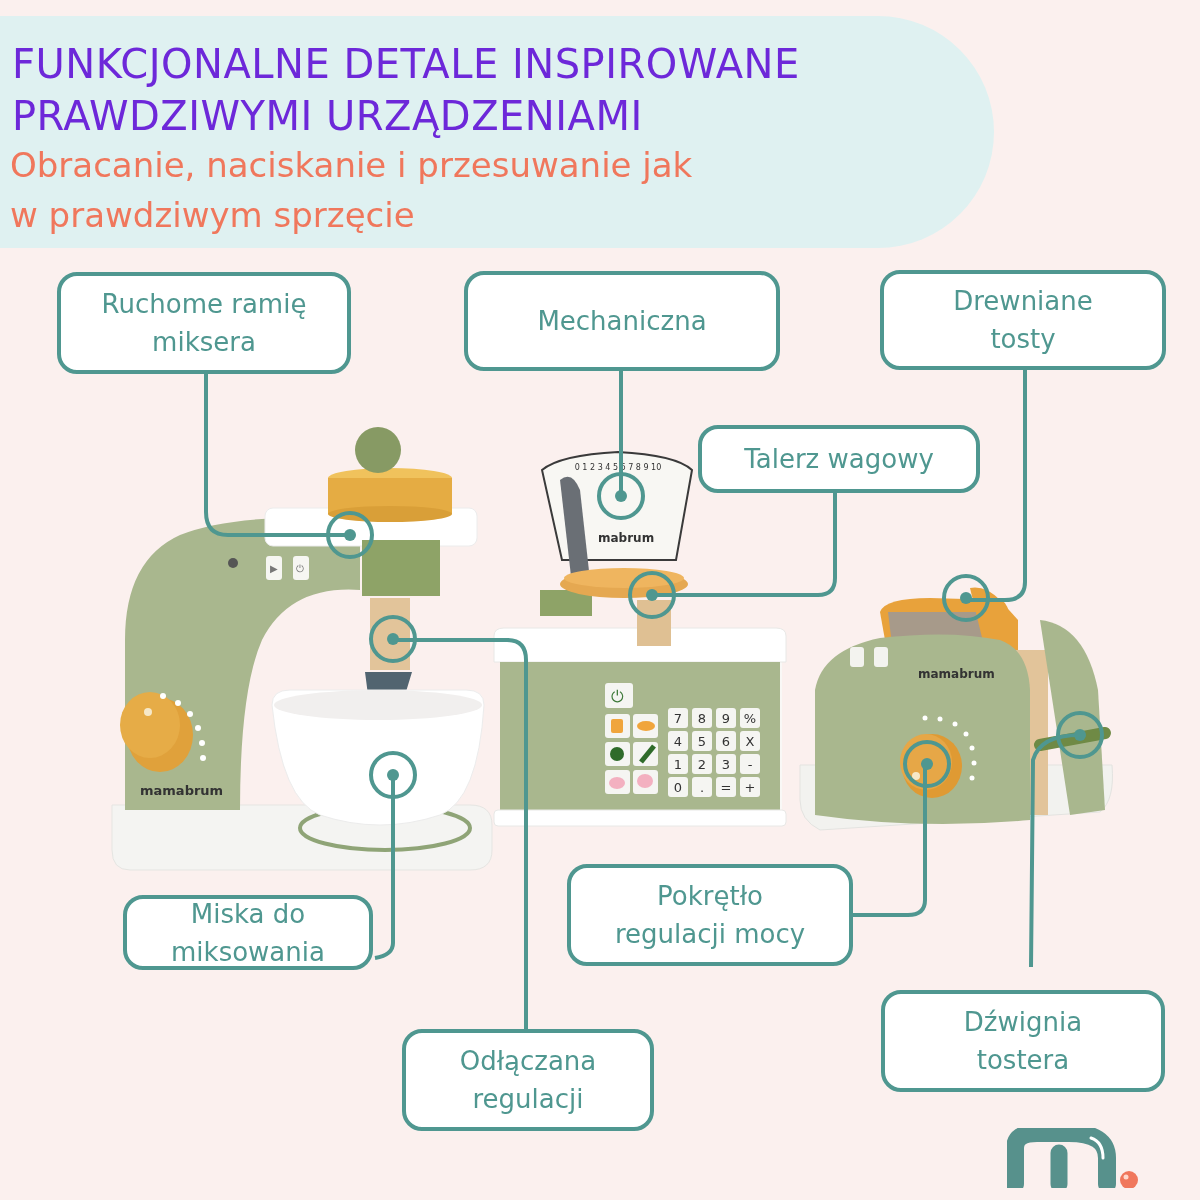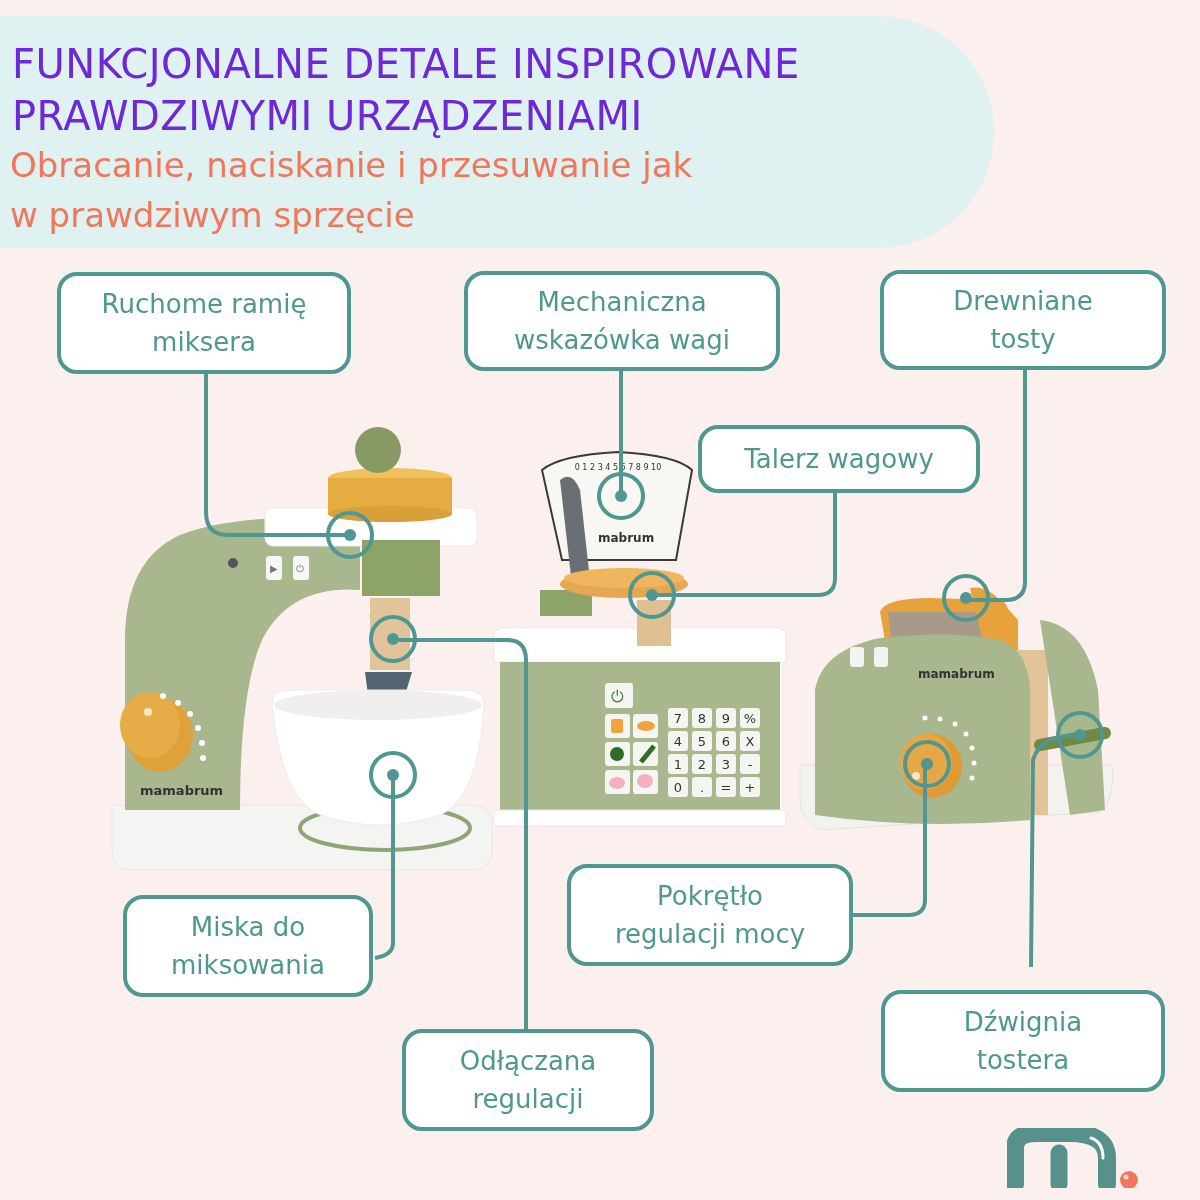--- a/index.html
+++ b/index.html
@@ -202,30 +202,29 @@
       </g>
   </g>
 </svg>
 
 <div class="callout" style="left:57px;top:272px;width:294px;height:102px;">
   <span>Ruchome ramię</span>
   <span>miksera</span>
 </div>
 <div class="callout" style="left:464px;top:271px;width:316px;height:100px;">
   <span>Mechaniczna</span>
-  <span>wskazówka wagi</span>
 </div>
 <div class="callout" style="left:880px;top:270px;width:286px;height:100px;">
   <span>Drewniane</span>
   <span>tosty</span>
 </div>
 <div class="callout" style="left:698px;top:425px;width:282px;height:68px;">
   <span>Talerz wagowy</span>
 </div>
-<div class="callout" style="left:123px;top:895px;width:250px;height:102px;">
+<div class="callout" style="left:123px;top:895px;width:250px;height:75px;">
   <span>Miska do</span>
   <span>miksowania</span>
 </div>
 <div class="callout" style="left:402px;top:1029px;width:252px;height:102px;">
   <span>Odłączana</span>
   <span>regulacji</span>
 </div>
 <div class="callout" style="left:567px;top:864px;width:286px;height:102px;">
   <span>Pokrętło</span>
   <span>regulacji mocy</span>

